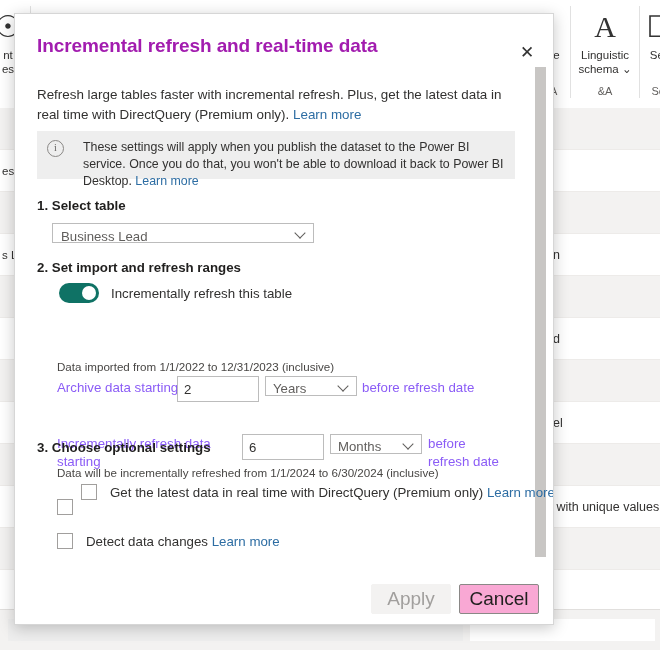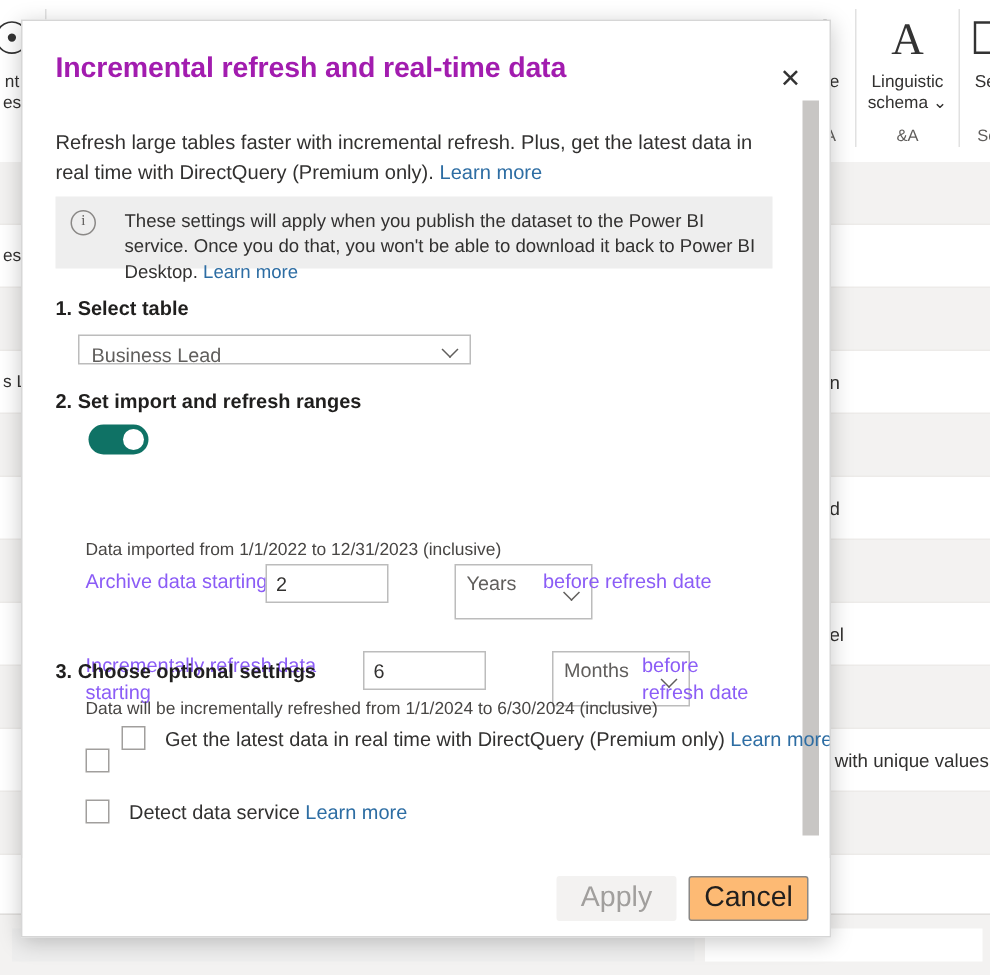--- a/index.html
+++ b/index.html
@@ -340,32 +340,31 @@
     color: #323130;
     padding: 0 6px;
     font-family: "Liberation Sans", sans-serif;
     vertical-align: middle;
   }
   .unit-select {
     position: relative;
     display: inline-block;
     box-sizing: border-box;
     width: 92px;
-    height: 37px;
+    height: 20px;
     border: 1px solid #bcbcbc;
     background: #ffffff;
     font-size: 13.2px;
     color: #605e5c;
     padding: 0 22px 0 7px;
     line-height: 24px;
     cursor: pointer;
     vertical-align: middle;
     white-space: nowrap;
     overflow: hidden;
-    margin-left: 38px;
   }
 
   .hint {
     position: absolute;
     left: 42px;
     font-size: 11.6px;
     color: #484644;
   }
   .hint-archive { top: 288px; }
   .hint-incr    { top: 394px; }
@@ -432,21 +431,21 @@
   }
   .btn-apply {
     right: 104px;
     background: #f3f2f1;
     color: #a19f9d;
     border: 1px solid #f3f2f1;
     cursor: default;
   }
   .btn-cancel {
     right: 16px;
-    background: #fdba74;
+    background: #f9a8d4;
     color: #201f1e;
     border: 1px solid #8a8886;
   }
 </style>
 </head>
 <body>
 
 <div id="root">
 
   <div class="bg-layer">
@@ -561,20 +560,21 @@
         <span>Business Lead</span>
         <span class="chev"></span>
       </div>
 
       <div class="sec-head h-sec2">2. Set import and refresh ranges</div>
 
       <div class="toggle-row">
         <div class="toggle">
           <div class="knob"></div>
         </div>
+        <span class="toggle-label">Incrementally refresh this table</span>
       </div>
 
       <span class="rr-label abs a-lbl">Archive data starting</span>
       <input class="num-input abs a-num" type="text" value="2" style="">
       <span class="unit-select abs a-unit">
         <span>Years</span>
         <span class="chev"></span>
       </span>
       <span class="rr-label abs a-post">before refresh date</span>
       <div class="hint hint-archive">Data imported from 1/1/2022 to 12/31/2023 (inclusive)</div>
@@ -598,21 +598,21 @@
         </span>
       </div>
 
       <div class="cb-row cb-2">
         <span class="cbox"></span>
       </div>
 
       <div class="cb-row cb-3">
         <span class="cbox"></span>
         <span class="cb-label">
-          <span>Detect data service</span>
+          <span>Detect data changes</span>
           <a class="link">Learn more</a>
         </span>
       </div>
 
       <div class="sec-head h-sec4">4. Review and apply</div>
     </div>
 
     <div class="dlg-footer">
       <button class="btn btn-apply">Apply</button>
       <button class="btn btn-cancel">Cancel</button>

